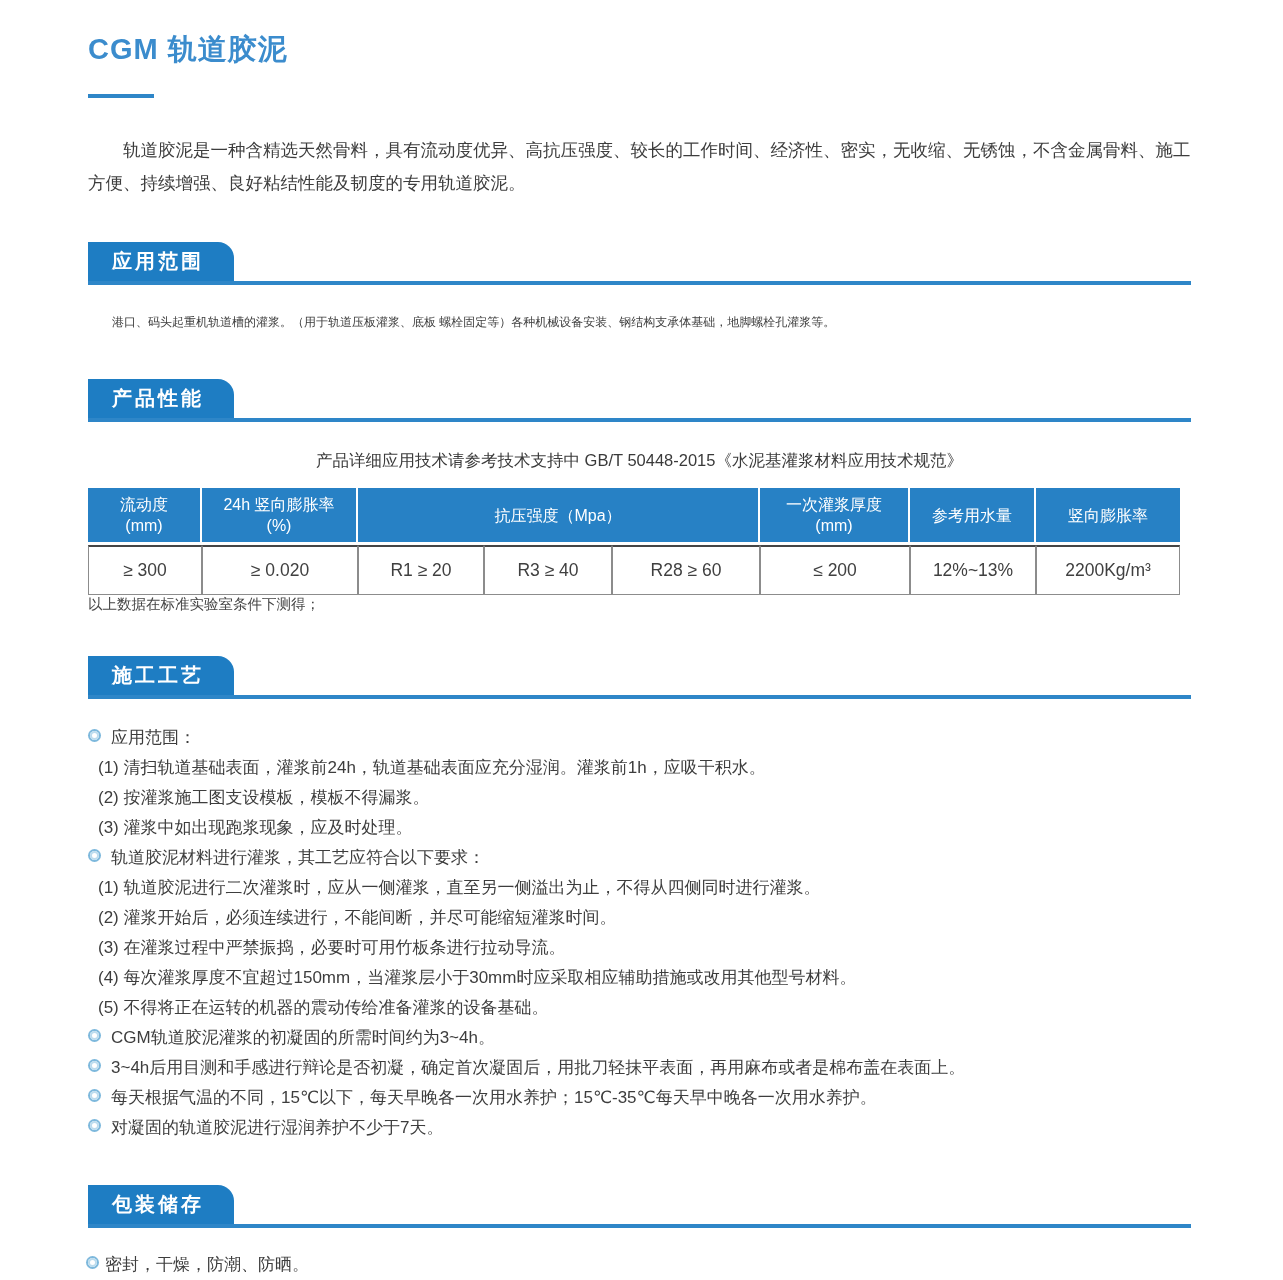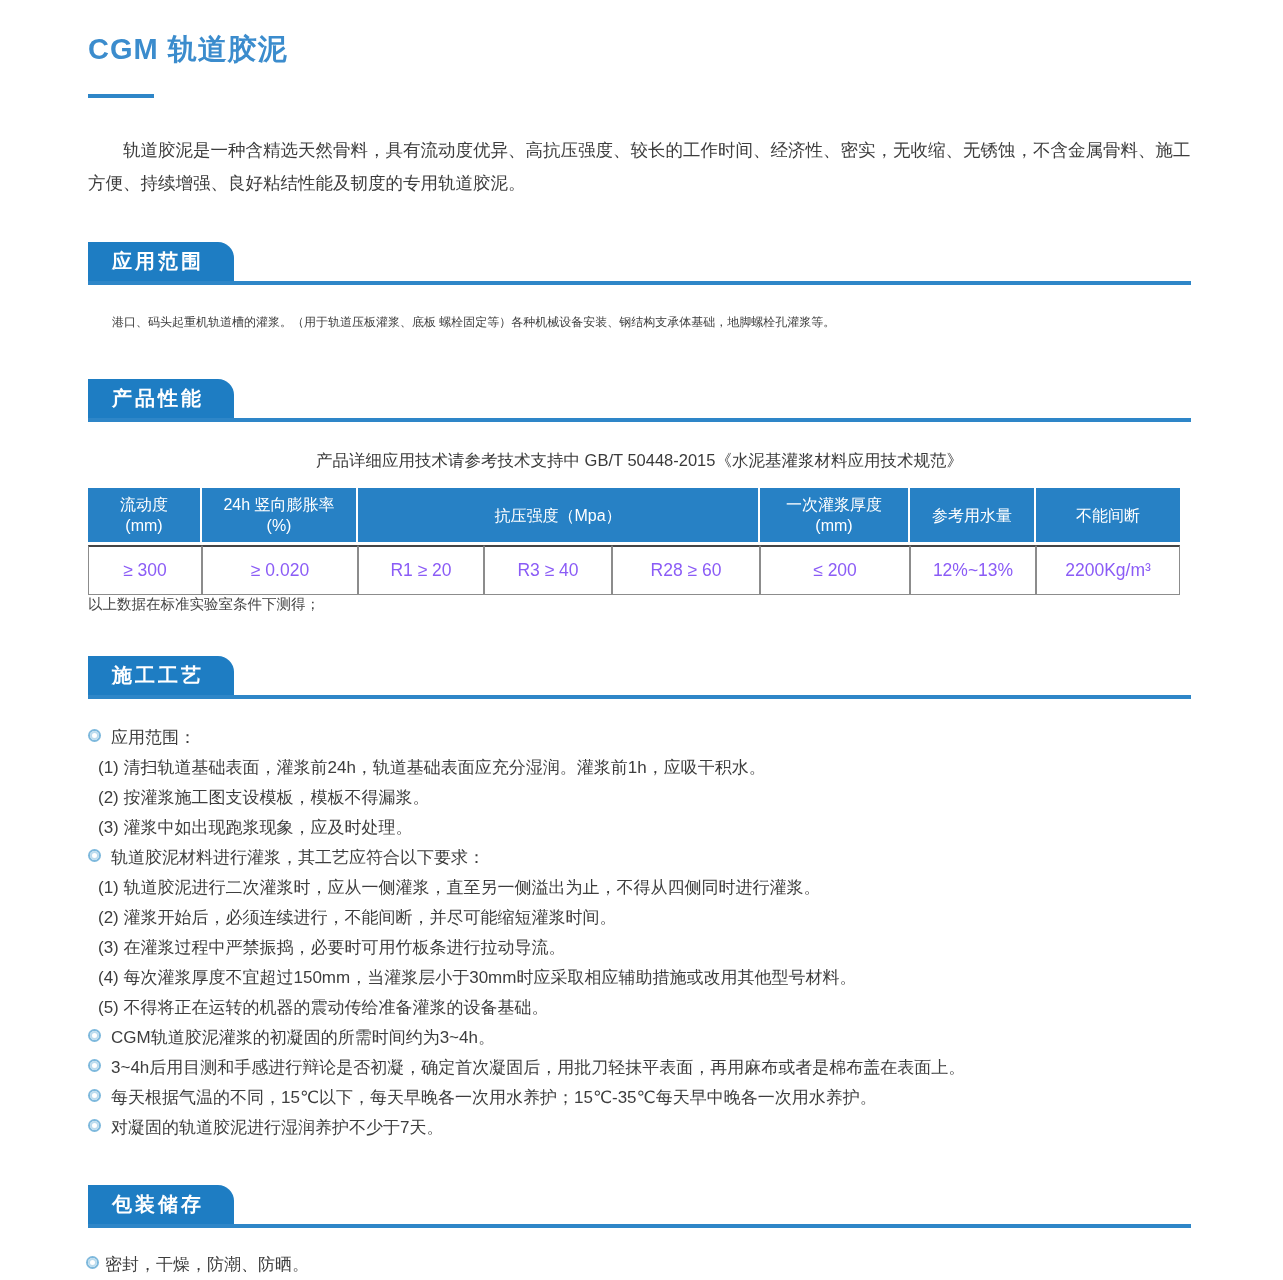--- a/index.html
+++ b/index.html
@@ -48,21 +48,21 @@
   }
   table.spec-table th{
     background:var(--tableHeader);color:#ffffff;font-weight:400;
     font-size:16px;line-height:21px;text-align:center;vertical-align:middle;
     padding:6px 4px;height:52px;
     border-right:2px solid #ffffff;border-bottom:3px solid #ffffff;
   }
   table.spec-table th:last-child{border-right:none;}
   table.spec-table th span{display:block;}
   table.spec-table td{
-    background:#ffffff;color:#8b5cf6;font-size:17.5px;text-align:center;
+    background:#ffffff;color:#404040;font-size:17.5px;text-align:center;
     padding:13px 4px;height:48px;
     border:1px solid #8c8c8c;border-top:2px solid #454545;
   }
   p.footnote{font-size:14.5px;color:#454545;}
 
   ul.item-list{list-style:none;margin-top:24px;}
   ul.item-list li{
     display:flex;align-items:flex-start;
     font-size:17px;line-height:30px;color:var(--text);
   }
@@ -122,21 +122,21 @@
           <span>抗压强度（Mpa）</span>
         </th>
         <th>
           <span>一次灌浆厚度</span>
           <span>(mm)</span>
         </th>
         <th>
           <span>参考用水量</span>
         </th>
         <th>
-          <span>不能间断</span>
+          <span>竖向膨胀率</span>
         </th>
       </tr>
     </thead>
     <tbody>
       <tr>
         <td>≥ 300</td>
         <td>≥ 0.020</td>
         <td>R1 ≥ 20</td>
         <td>R3 ≥ 40</td>
         <td>R28 ≥ 60</td>

